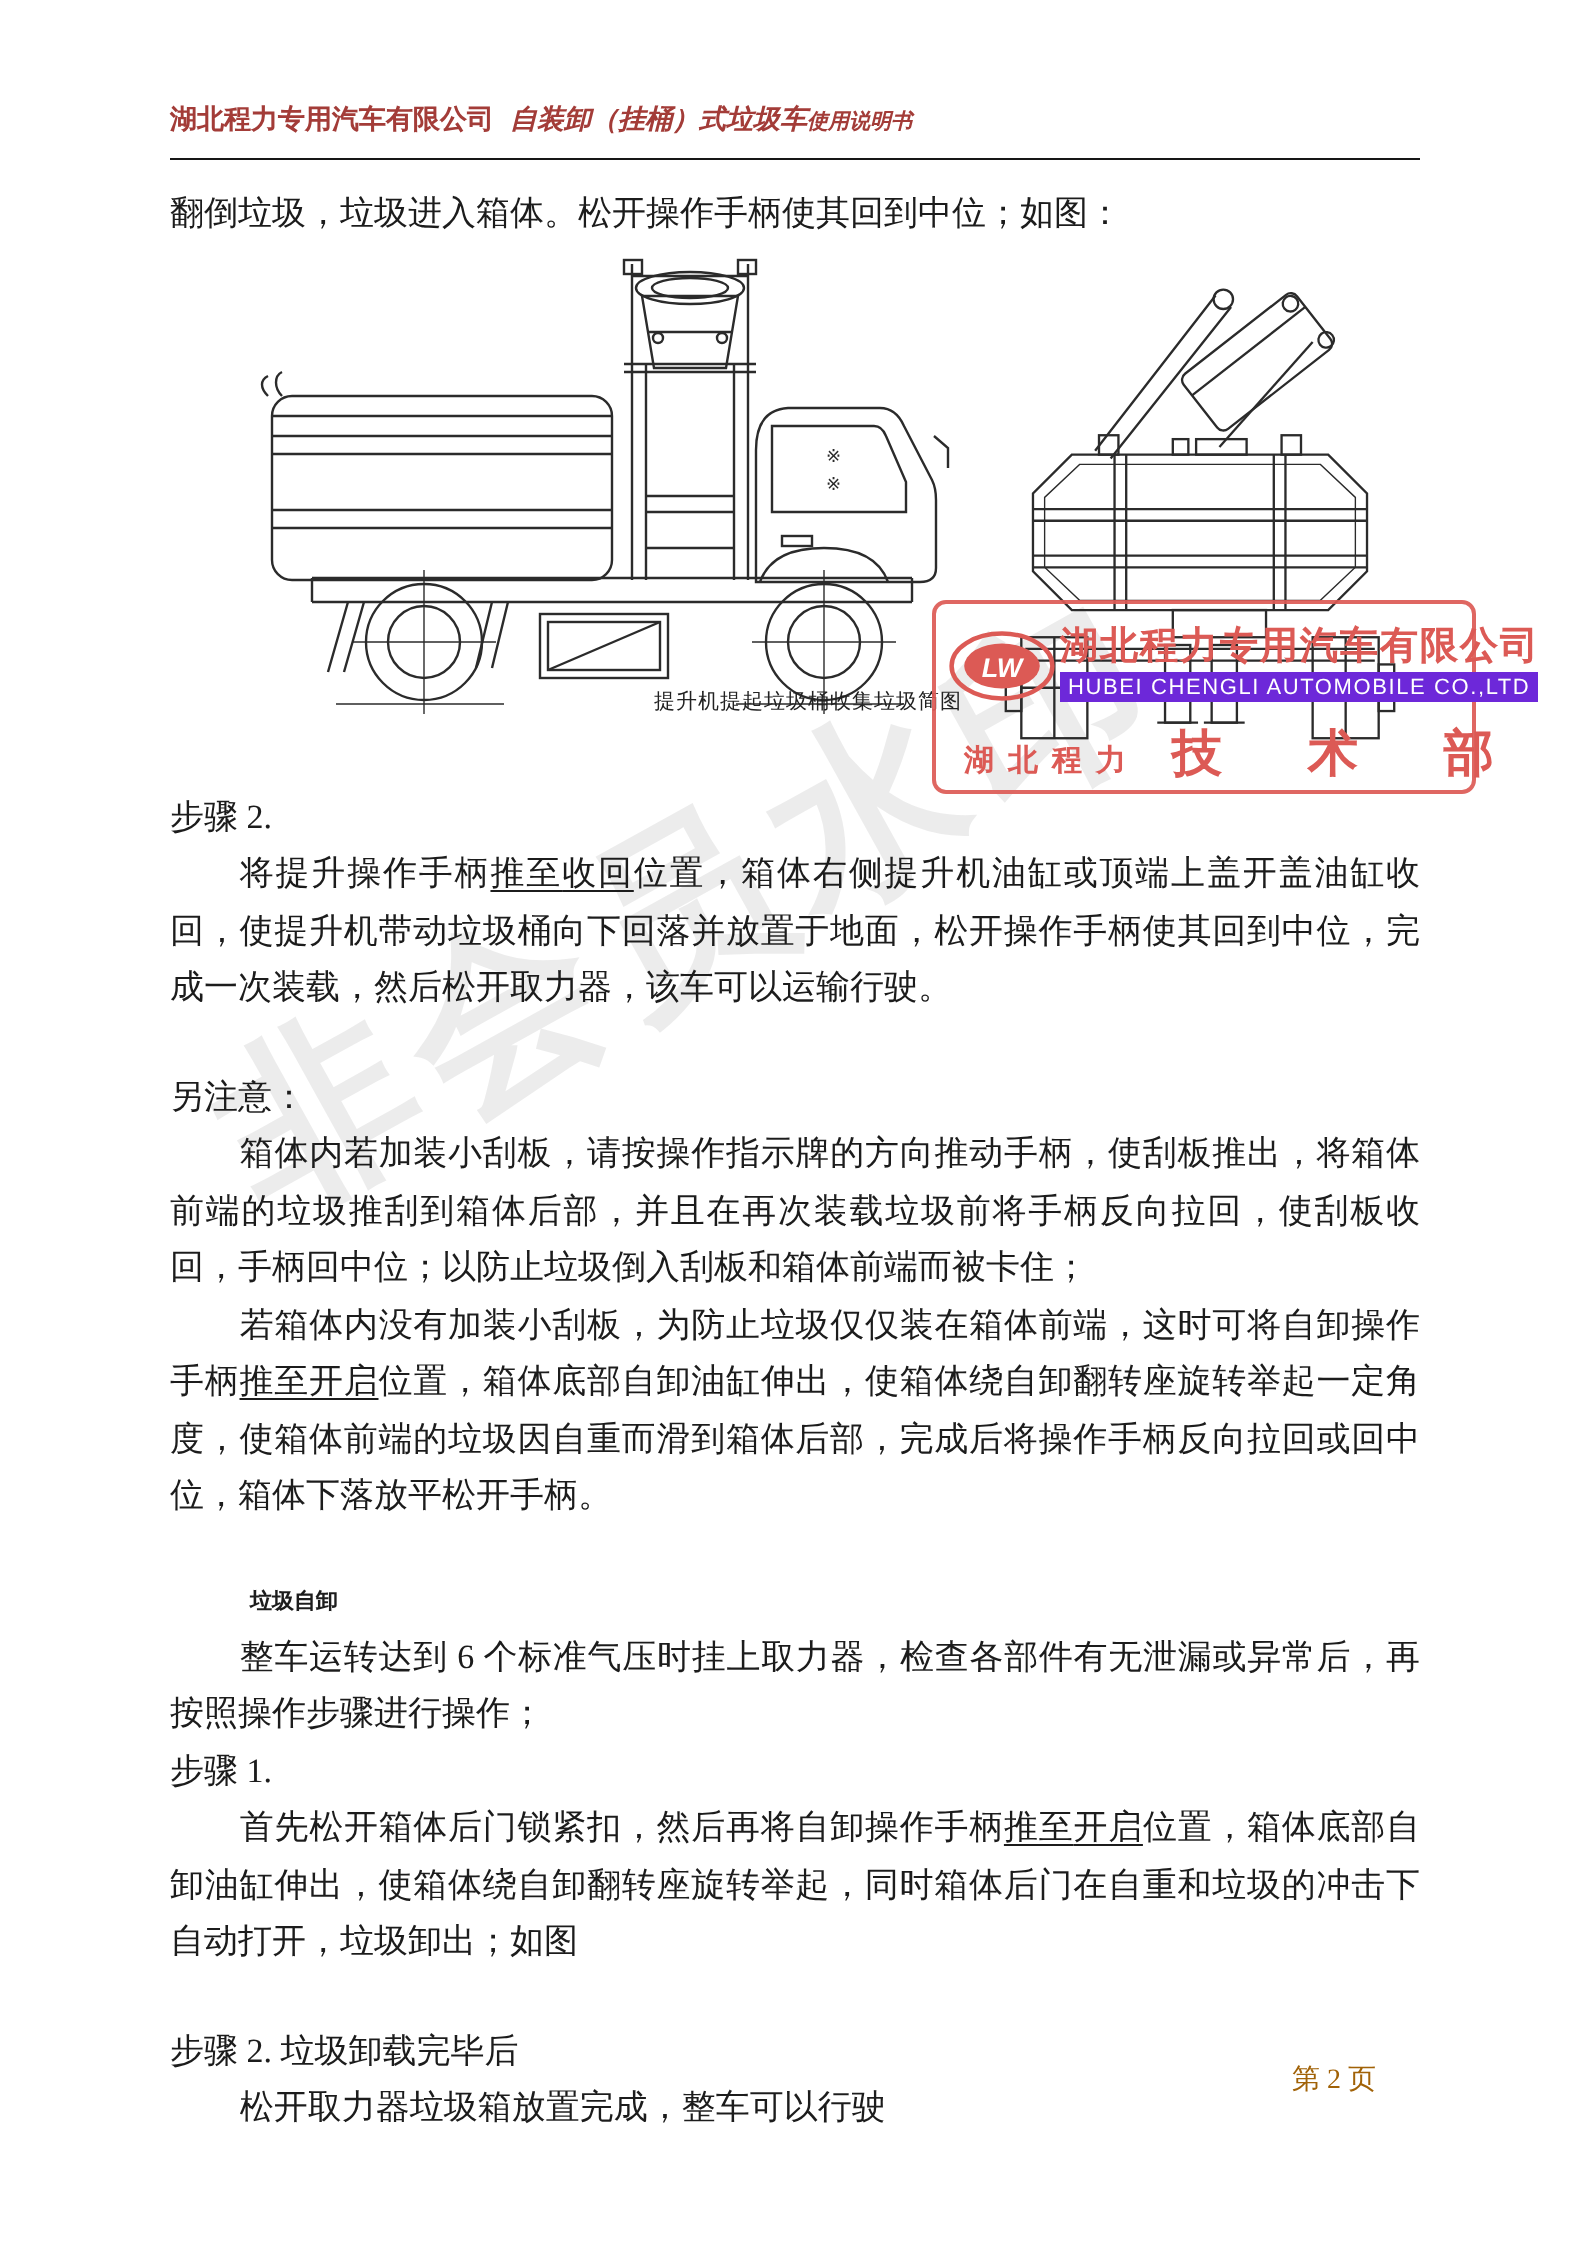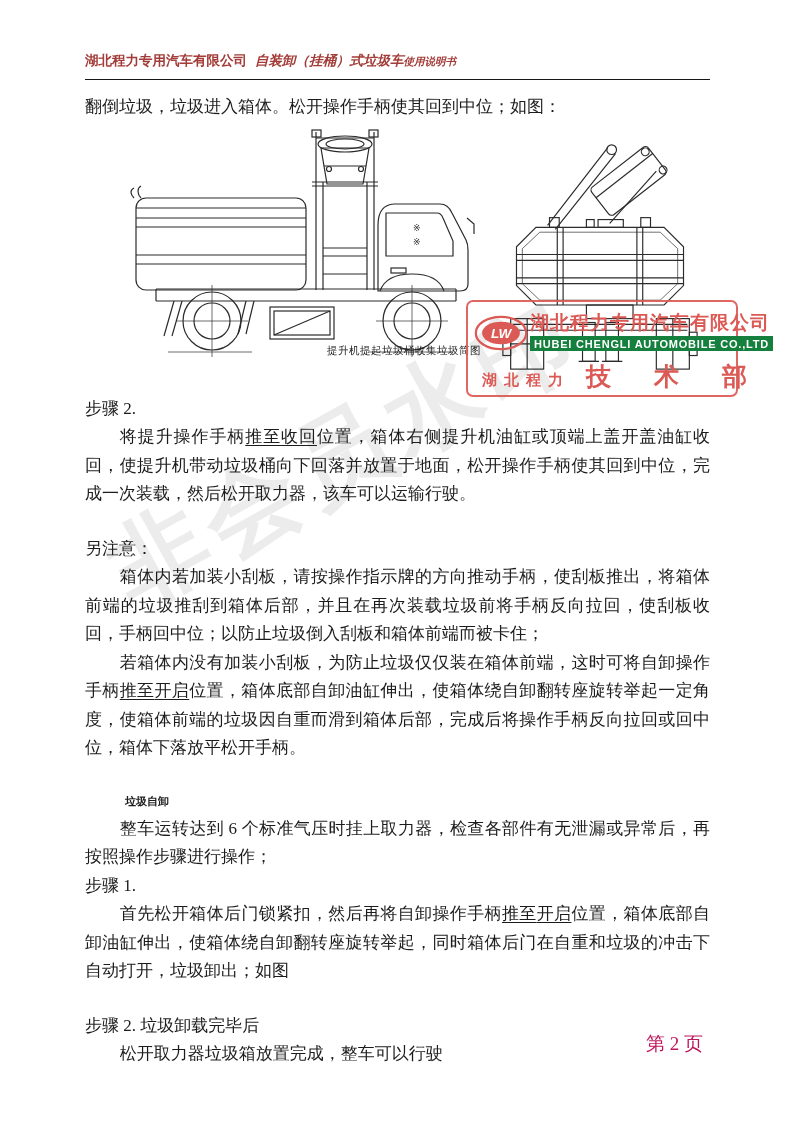--- a/index.html
+++ b/index.html
@@ -30,32 +30,32 @@
   svg .ln{stroke:#2b2b2b;stroke-width:1.2;fill:none;}
   svg .thin{stroke:#2b2b2b;stroke-width:0.7;fill:none;}
   svg .mark{font-size:9px;fill:#2b2b2b;font-family:"DejaVu Sans",sans-serif;}
   
   .stamp{position:absolute;z-index:3;left:466px;top:300px;width:268px;height:93px;
     border:2.5px solid rgba(220,90,85,.92);border-radius:7px;
     font-family:"Liberation Sans","DejaVu Sans",sans-serif;color:#dc5a55;}
   .stamp-logo{position:absolute;left:6px;top:12px;}
   .stamp-cn{position:absolute;left:62px;top:8px;font-size:19px;font-weight:bold;
     letter-spacing:1px;white-space:nowrap;}
-  .stamp-en{position:absolute;left:62px;top:34px;background:#15803d;color:#fff;
-    font-size:11px;font-weight:bold;letter-spacing:0.8px;padding:2px 4px 1px 4px;white-space:nowrap;}
+  .stamp-en{position:absolute;left:62px;top:34px;background:#6d28d9;color:#fff;
+    font-size:11px;font-weight:normal;letter-spacing:0.8px;padding:2px 4px 1px 4px;white-space:nowrap;}
   .stamp-dept{position:absolute;left:14px;top:58px;display:flex;align-items:baseline;white-space:nowrap;}
   .stamp-dept .d1{font-size:15px;font-weight:bold;letter-spacing:7px;}
   .stamp-dept .d2{font-size:25px;font-weight:bold;letter-spacing:18px;margin-left:16px;}
   
   .watermark{position:absolute;z-index:0;left:150px;top:508px;font-size:96px;
     font-weight:bold;color:rgba(70,70,70,0.10);white-space:nowrap;letter-spacing:8px;
     transform:rotate(-29deg);transform-origin:0 100%;
     font-family:"Liberation Sans","DejaVu Sans",sans-serif;}
   
-  .footer-page{position:absolute;z-index:1;left:646px;top:1031px;font-size:19px;color:#be185d;}
+  .footer-page{position:absolute;z-index:1;left:646px;top:1031px;font-size:14px;color:#a16207;}
 </style>
 </head>
 <body>
 
 <div class="page">
 
   <div class="watermark">非会员水印</div>
 
   <div class="content">
 

